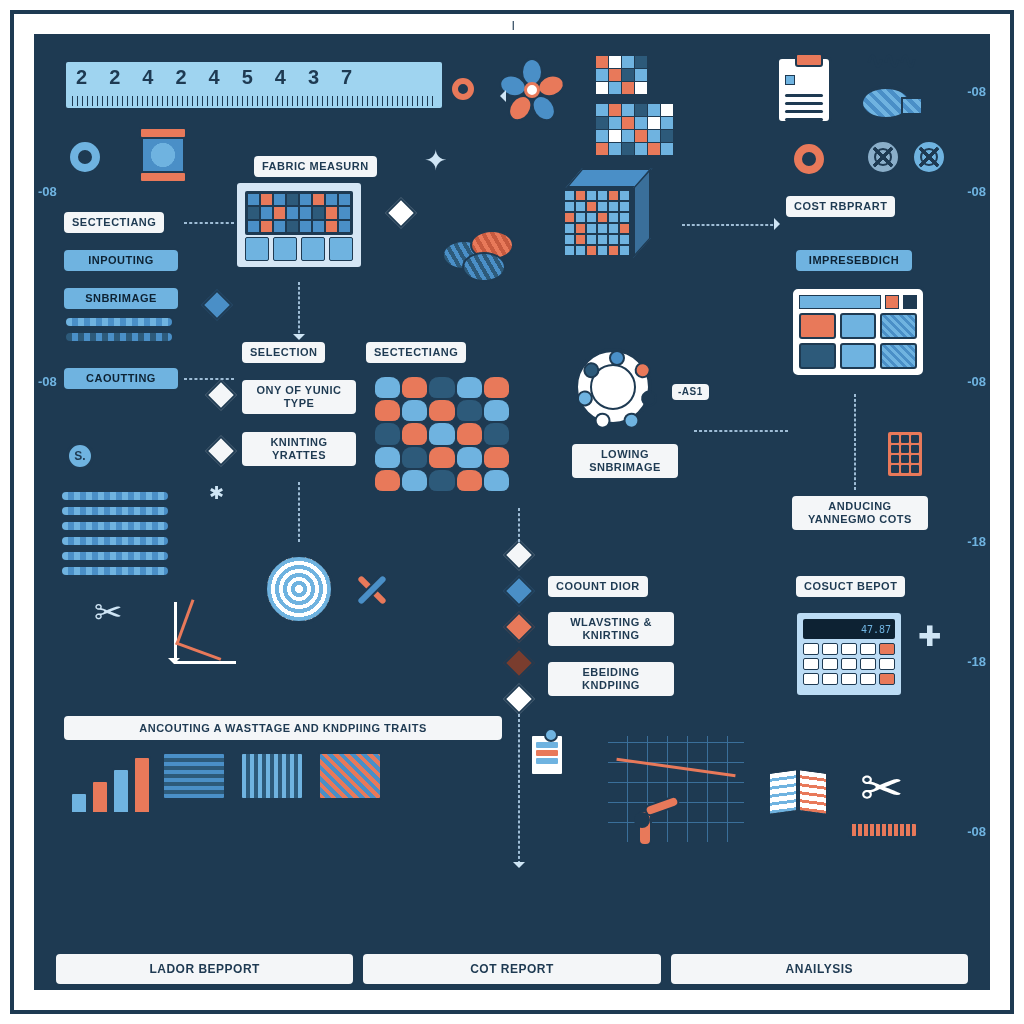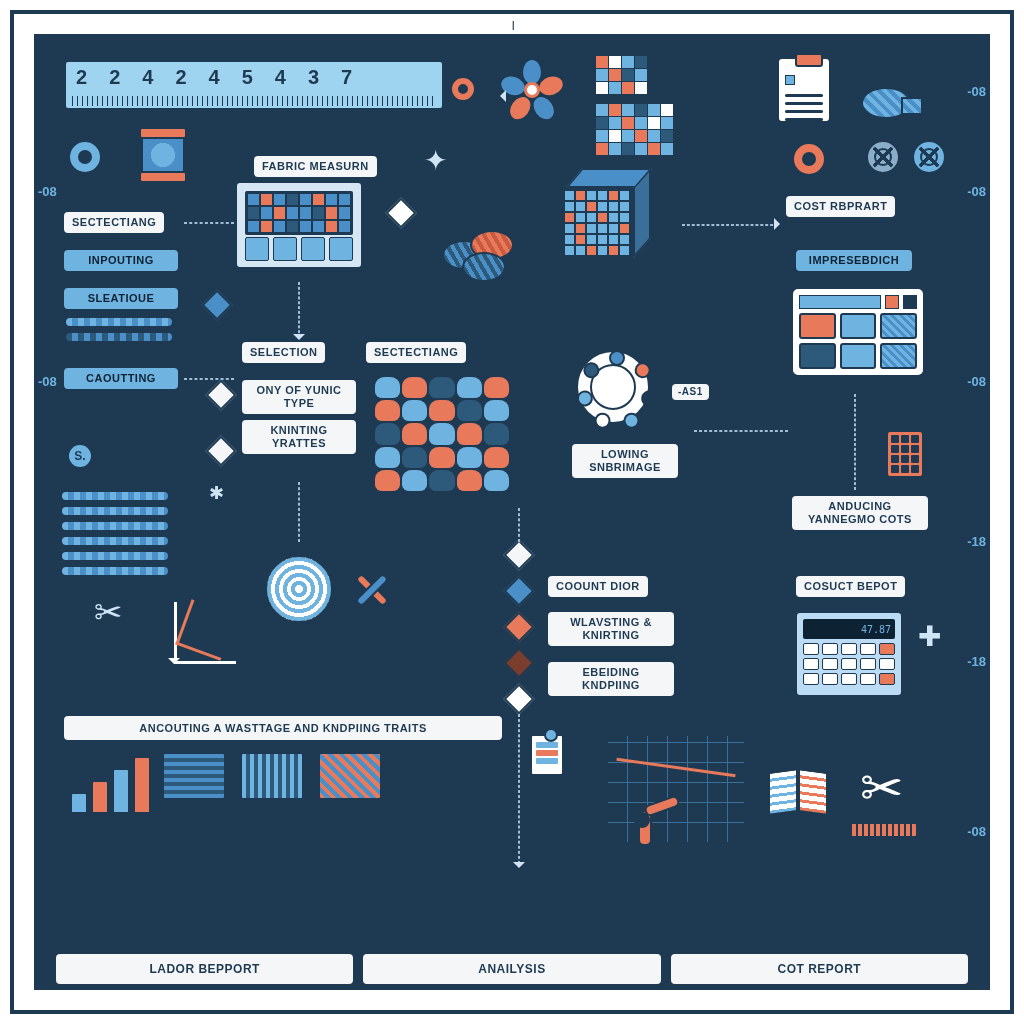--- a/index.html
+++ b/index.html
@@ -253,21 +253,21 @@
 
     <div class="ico" style="left:36px;top:108px">
         <div class="donut"></div>
       </div>
     <div class="ico" style="left:106px;top:96px">
         <div class="spool"></div>
       </div>
 
     <div class="node" style="left:28px;top:176px">SECTECTIANG</div>
     <div class="node blue" style="left:28px;top:214px;width:118px">INPOUTING</div>
-    <div class="node blue" style="left:28px;top:252px;width:118px">SLEATIOUE</div>
+    <div class="node blue" style="left:28px;top:252px;width:118px">SNBRIMAGE</div>
     <div class="node blue" style="left:28px;top:332px;width:118px">CAOUTTING</div>
 
     <div class="ico" style="left:30px;top:282px">
       <div class="stack">
           <i></i>
           <i style="background:repeating-linear-gradient(90deg,#2d5a7a 0 6px,#4a8fc7 6px 12px)"></i>
         </div>
     </div>
 
     <div class="diamond blue" style="left:172px;top:260px"></div>
@@ -386,21 +386,21 @@
             <i class="d"></i>
             <i class="b"></i>
             <i class="p"></i>
           </div>
       </div>
     </div>
 
     <div class="node" style="left:206px;top:306px">SELECTION</div>
     <div class="node" style="left:330px;top:306px">SECTECTIANG</div>
     <div class="node wide" style="left:206px;top:344px;width:118px">ONY OF YUNIC TYPE</div>
-    <div class="node wide" style="left:206px;top:384px;width:118px">KNINTING YRATTES</div>
+    <div class="node wide" style="left:206px;top:396px;width:118px">KNINTING YRATTES</div>
 
     <div class="ico" style="left:338px;top:340px">
       <div class="knit">
         <i></i>
           <i class="o"></i>
           <i class="d"></i>
           <i></i>
           <i class="o"></i>
         <i class="o"></i>
           <i></i>
@@ -595,18 +595,18 @@
     <div class="conn" style="left:820px;top:360px;width:0;height:96px"></div>
     <div class="conn" style="left:660px;top:396px;width:94px;height:0"></div>
     <div class="conn" style="left:484px;top:680px;width:0;height:150px"></div>
     <div class="arrowD" style="left:479px;top:828px"></div>
     <div class="arrowD" style="left:259px;top:300px"></div>
     <div class="arrowR" style="left:740px;top:184px"></div>
     <div class="arrowL" style="left:460px;top:56px"></div>
 
     <div class="bottom-tabs">
       <div class="node">LADOR BEPPORT</div>
+      <div class="node">COT REPORT</div>
       <div class="node">ANAILYSIS</div>
-      <div class="node">COT REPORT</div>
     </div>
 
   </div>
 </div>
 
 </body></html>

